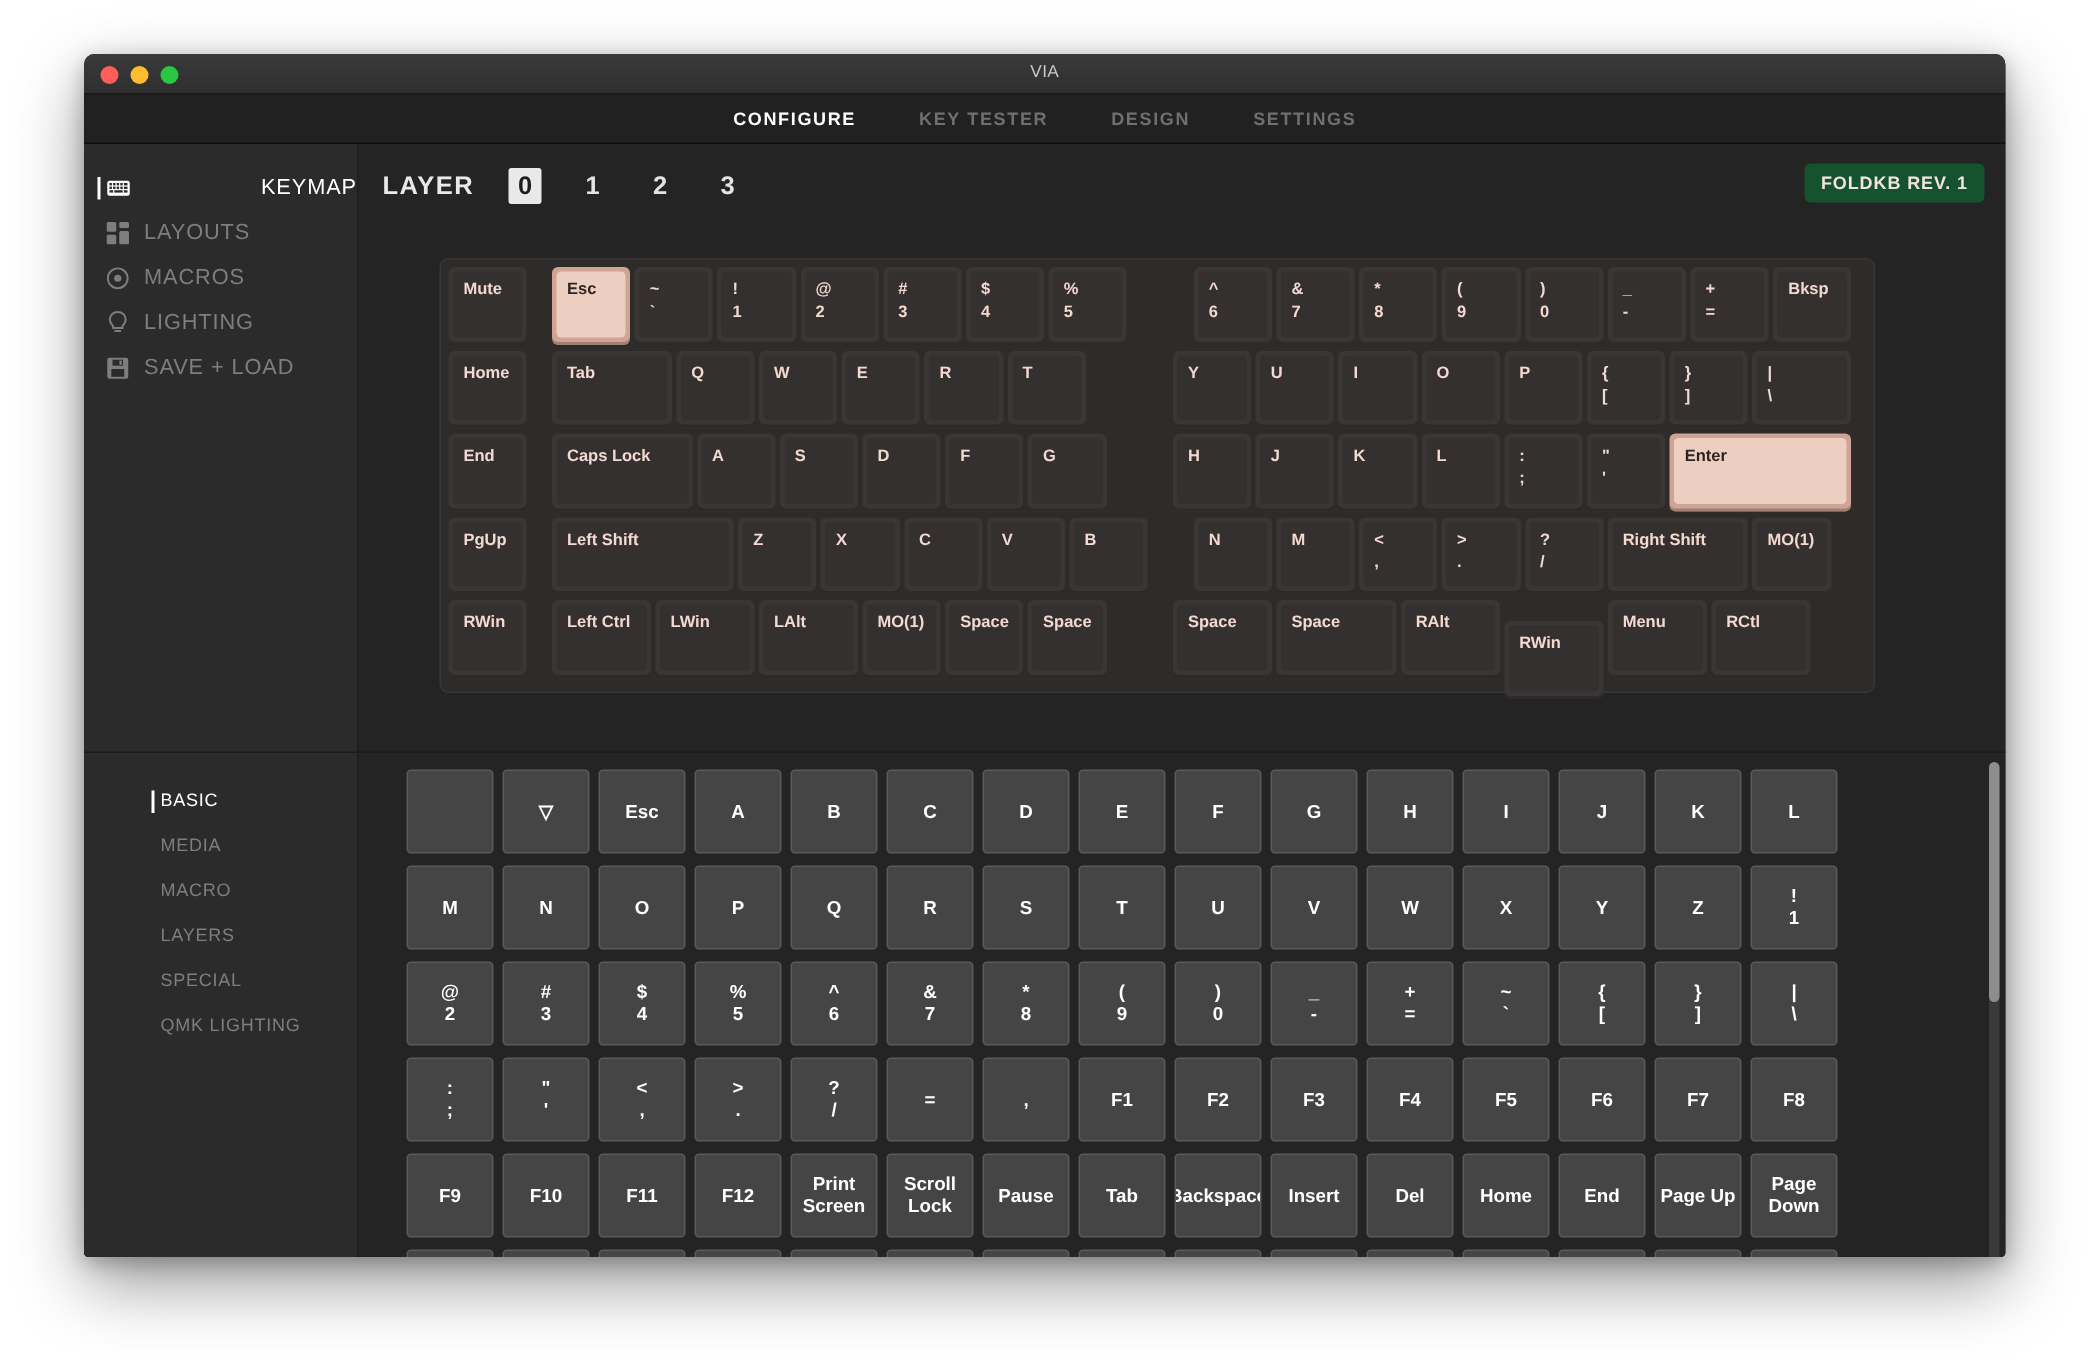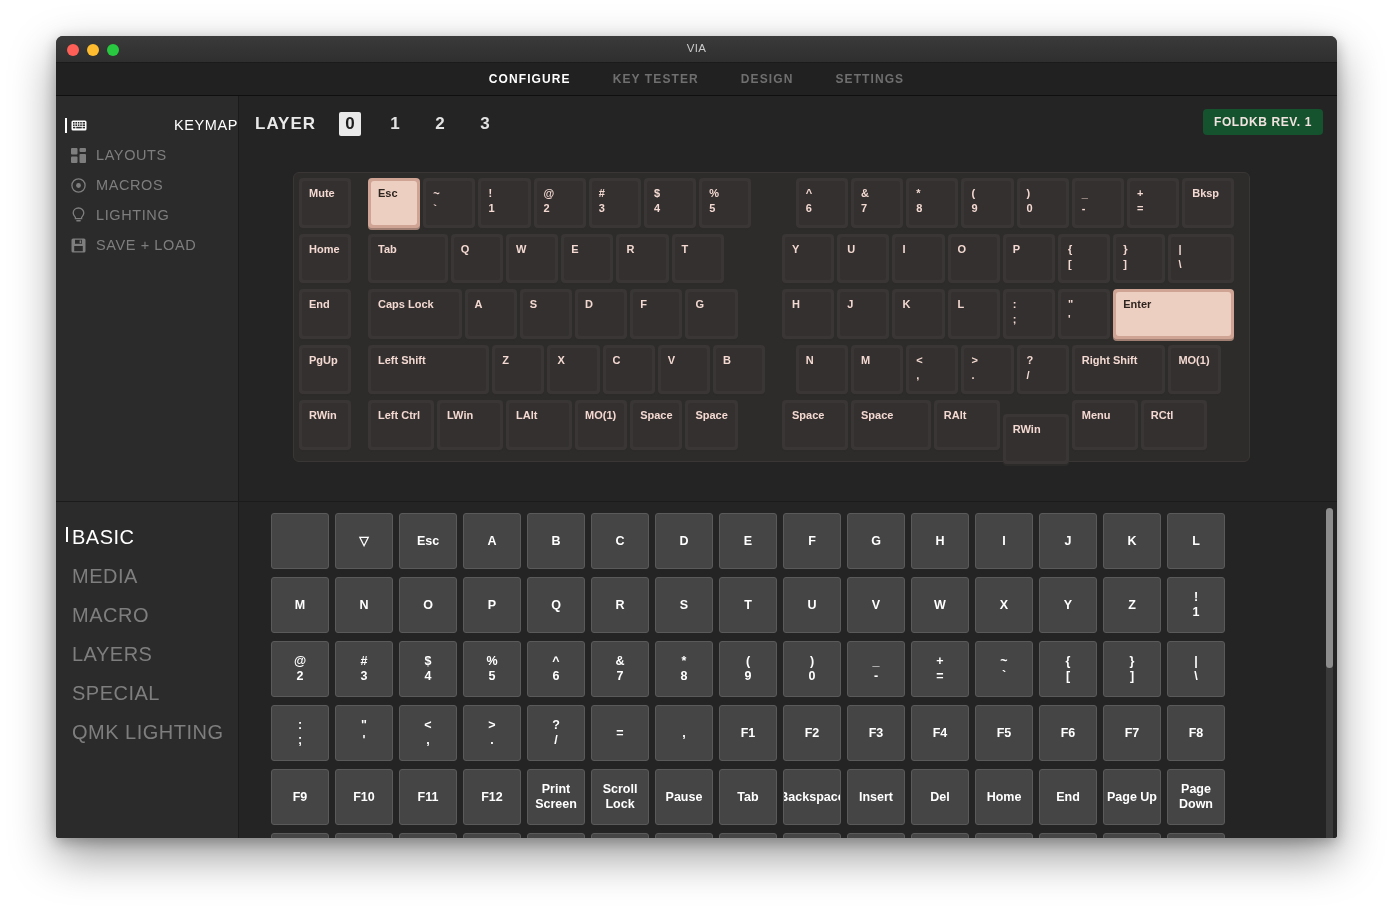--- a/index.html
+++ b/index.html
@@ -79,22 +79,22 @@
   .navitem.active::before {
     content: ""; position: absolute; left: 9px; top: 8px;
     width: 2px; height: 15px; background: #ffffff;
   }
   .navicon { width: 17px; height: 15px; display: inline-flex; align-items: center; justify-content: center; }
   .navicon svg { display: block; }
   
   #catnav { padding: 16px 0 0 0; flex: 1 1 auto; background: #2b2b2b; }
   .catitem {
     padding: 8px 0 8px 16px;
-    font-size: 20px; letter-spacing: .5px;
-    color: #7e7e7e; cursor: pointer; position: relative;
+    font-size: 12px; letter-spacing: .5px;
+    color: #7e7e7e; cursor: pointer; position: relative; margin-left: 35px;
   }
   .catitem.active { color: #ffffff; }
   .catitem.active::before {
     content: ""; position: absolute; left: 10px; top: 9px;
     width: 2px; height: 15px; background: #ffffff;
   }
   
   #keymap-pane {
     height: 406px; flex: 0 0 406px;
     background: #242424;

